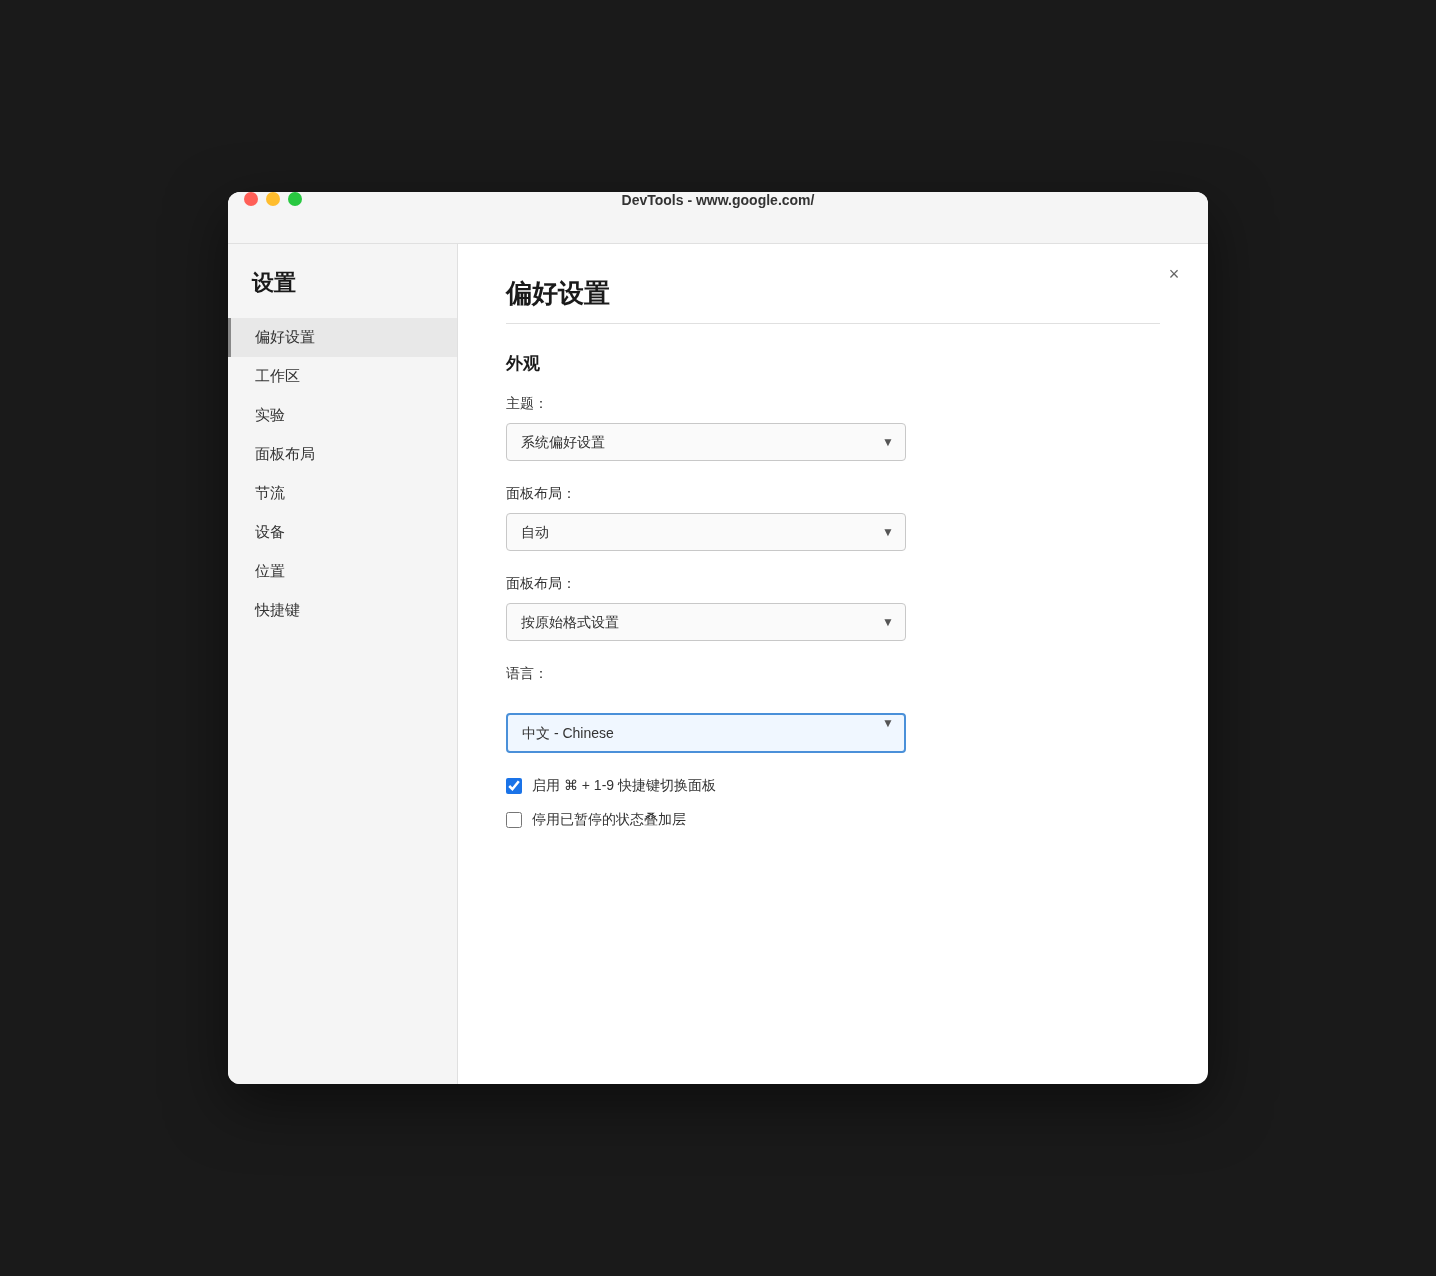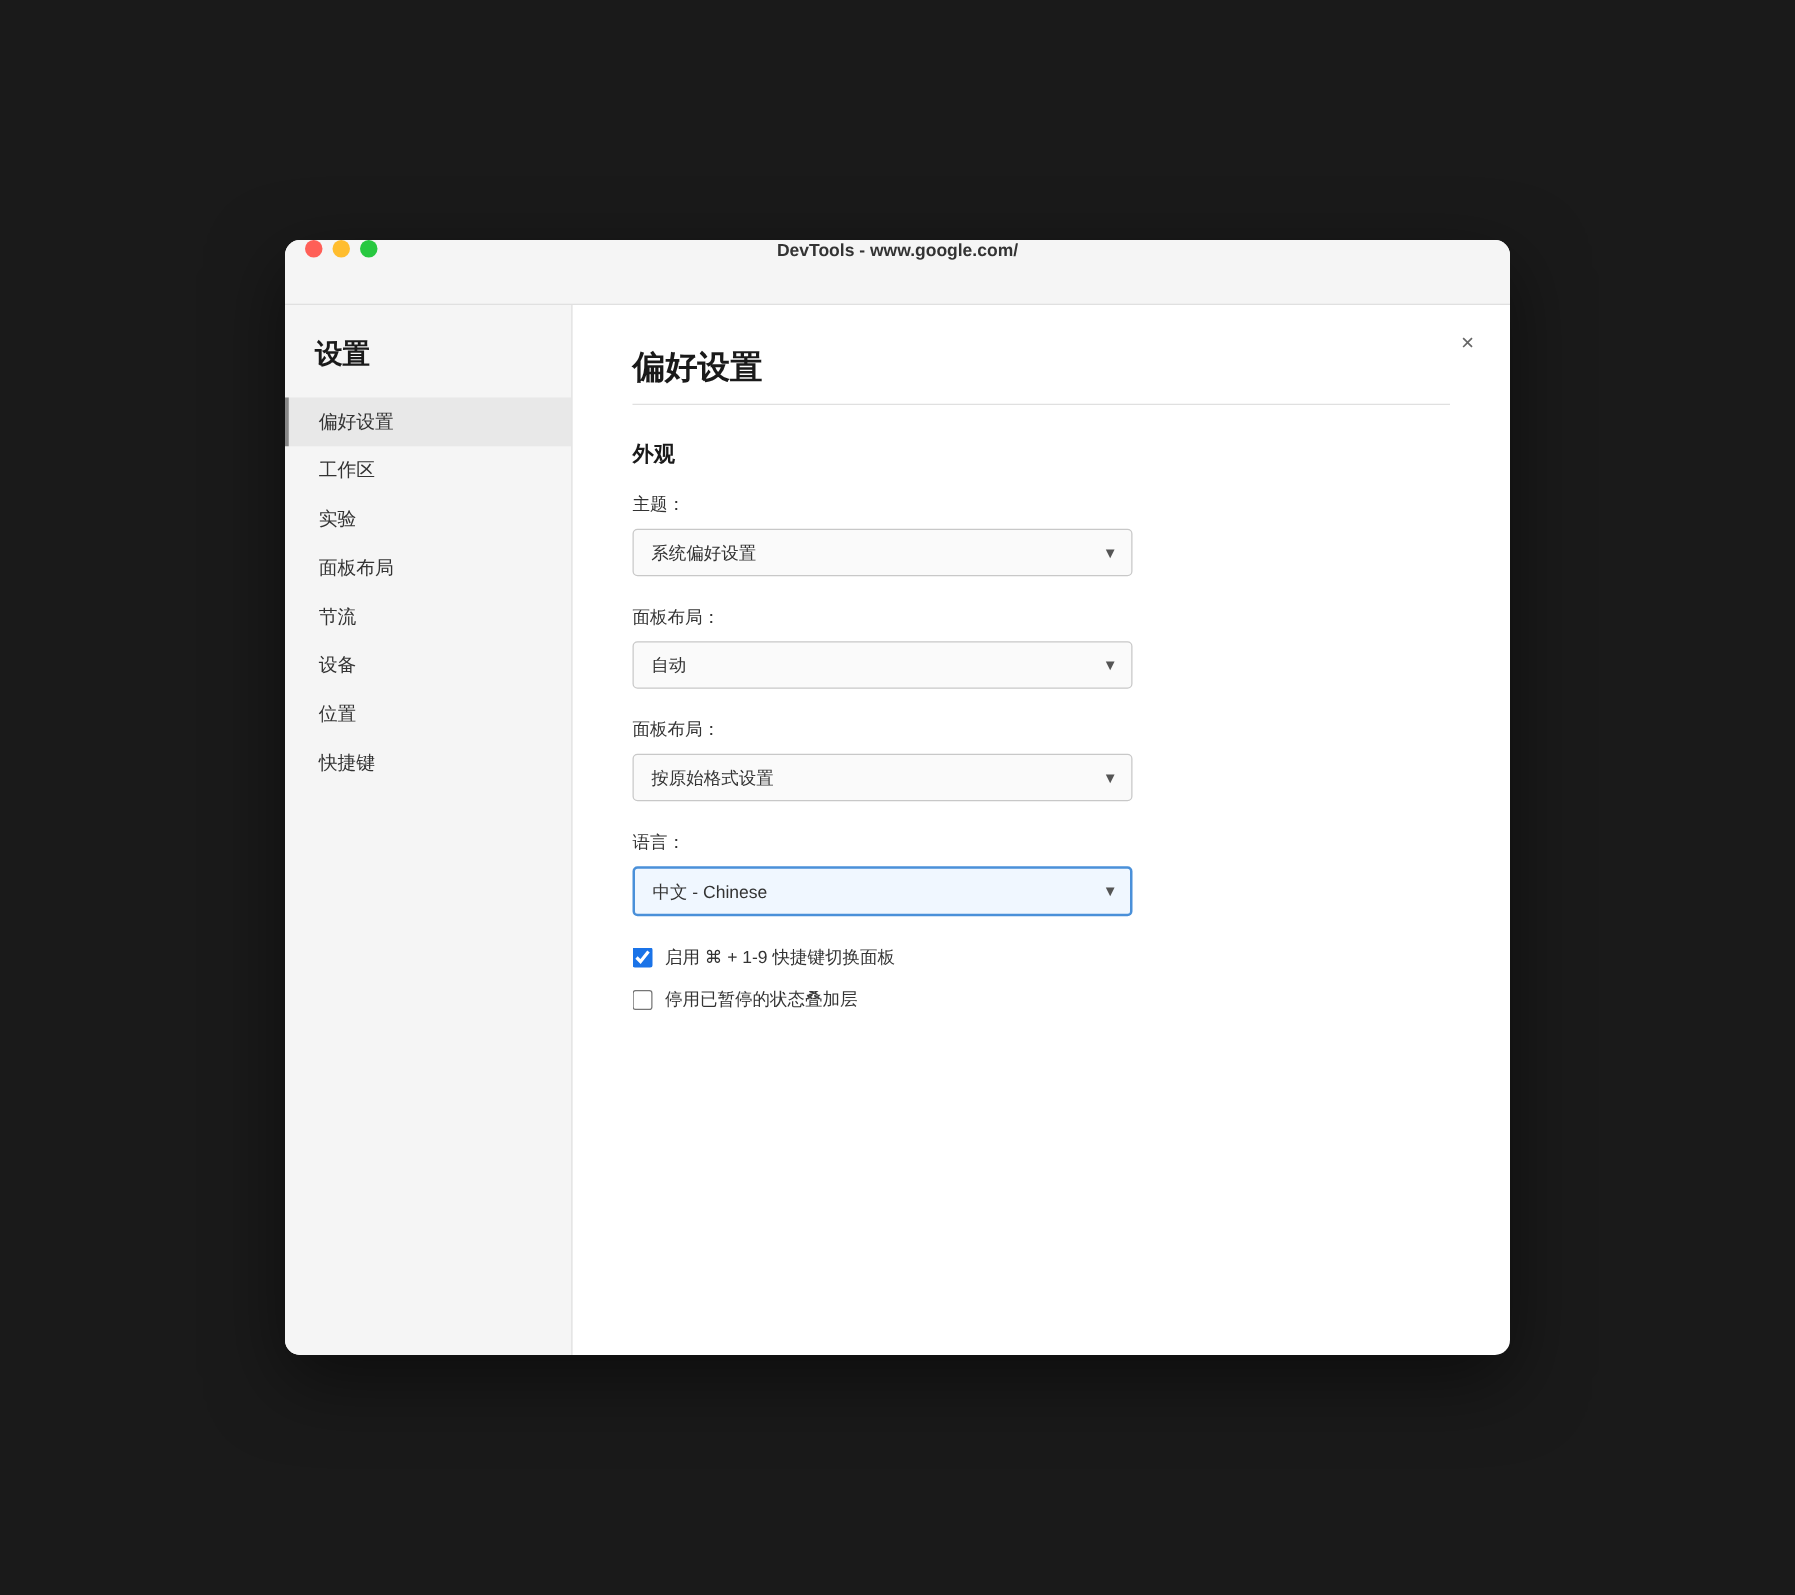--- a/index.html
+++ b/index.html
@@ -178,20 +178,21 @@
       border-radius: 4px;
       appearance: none;
       -webkit-appearance: none;
       cursor: pointer;
       font-family: inherit;
     }
 
     .select-wrapper.highlighted select {
       border: 2px solid #4a90d9;
       background: #f0f7ff;
+      margin-top: 20px;
     }
 
     .select-arrow {
       position: absolute;
       right: 12px;
       top: 50%;
       transform: translateY(-50%);
       pointer-events: none;
       color: #555;
       font-size: 12px;

